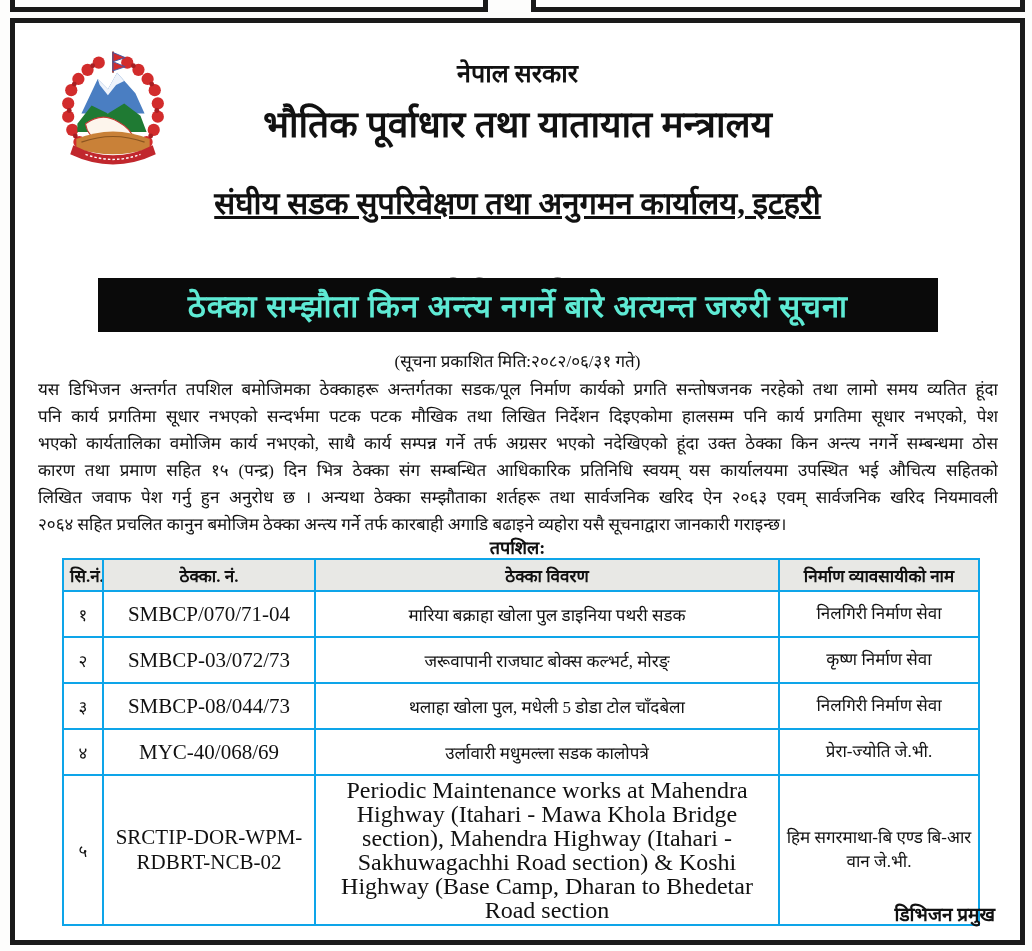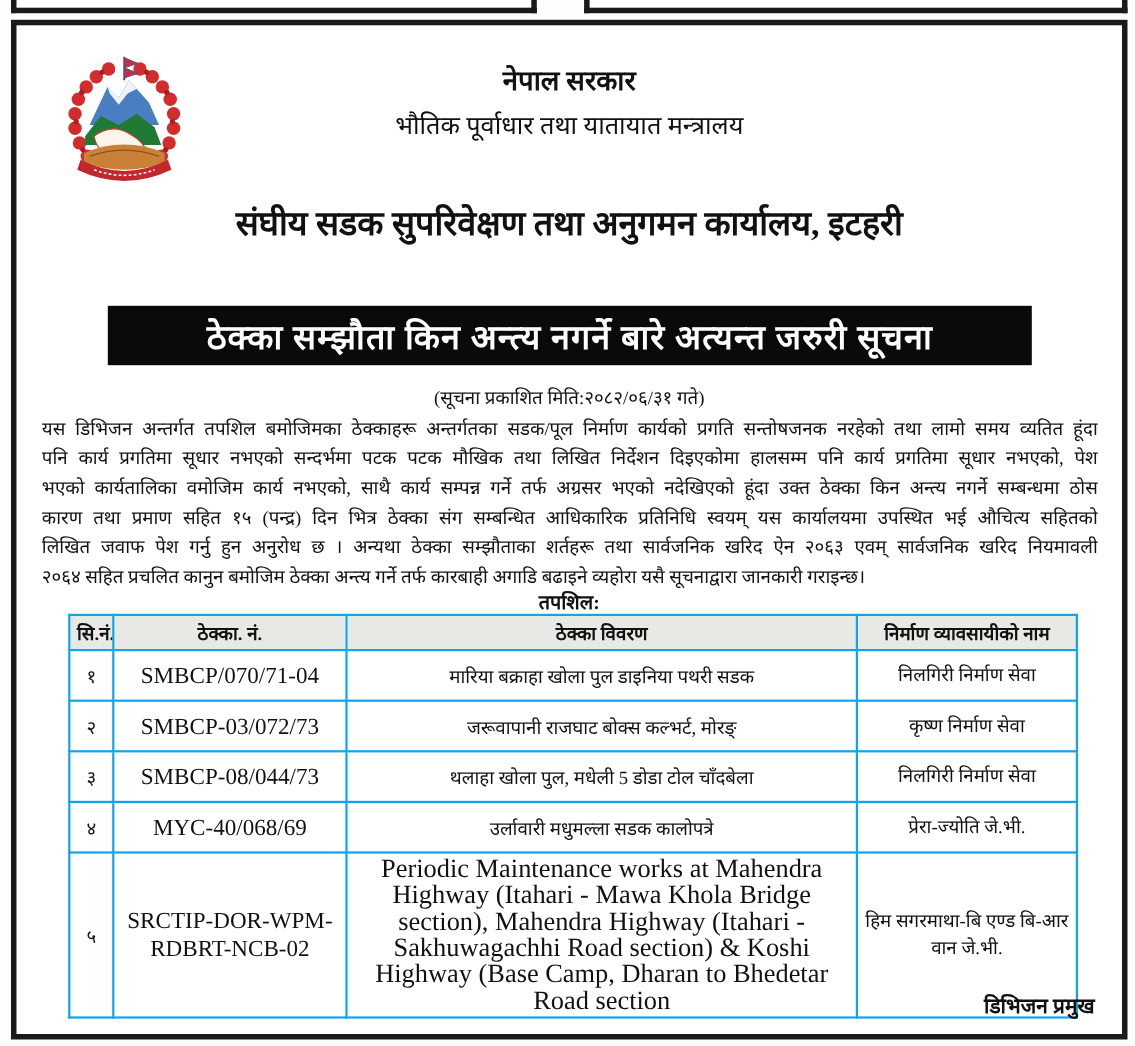--- a/index.html
+++ b/index.html
@@ -11,25 +11,25 @@
   .topbox{position:absolute;top:-8px;height:20px;background:#fff;
     border:5px solid #1a1a1a;border-top:none;box-sizing:border-box;}
   .topbox.left{left:10px;width:478px;}
   .topbox.right{left:531px;width:494px;}
   
   .main{position:absolute;left:10px;top:18px;width:1005px;height:917px;
     border:5px solid #1a1a1a;background:#fff;box-sizing:content-box;}
   .abs{position:absolute;}
   .ctr{left:0;right:0;text-align:center;}
   .hd1{top:32px;font-size:25px;font-weight:bold;}
-  .hd2{top:74px;font-size:23px;font-weight:normal;}
+  .hd2{top:74px;font-size:37px;font-weight:bold;}
   .hd3{top:120px;font-size:25px;font-weight:bold;}
-  .hd4{top:158px;font-size:31px;font-weight:bold;}
+  .hd4{top:158px;font-size:31px;font-weight:bold;text-decoration:underline;}
   .hd5{top:202px;font-size:30px;font-weight:bold;letter-spacing:1px;margin-top:48px;}
-  .banner{top:255px;left:83px;width:840px;height:54px;background:#0a0a0a;color:#ffffff;
+  .banner{top:255px;left:83px;width:840px;height:54px;background:#0a0a0a;color:#5eead4;
     display:flex;align-items:center;justify-content:center;
     font-size:31px;font-weight:bold;letter-spacing:1px;}
   .dateline{top:326px;font-size:17px;}
   .bodytext{top:353px;left:23px;width:960px;font-size:17px;line-height:27px;}
   .bodytext .bl{text-align:justify;text-align-last:justify;white-space:nowrap;overflow:hidden;}
   .bodytext .bl.last{text-align-last:left;white-space:normal;}
   .details-label{top:512px;font-size:18px;font-weight:bold;}
   
   .tblwrap{top:535px;left:47px;}
   table{border-collapse:collapse;table-layout:fixed;width:916px;background:#fff;}

